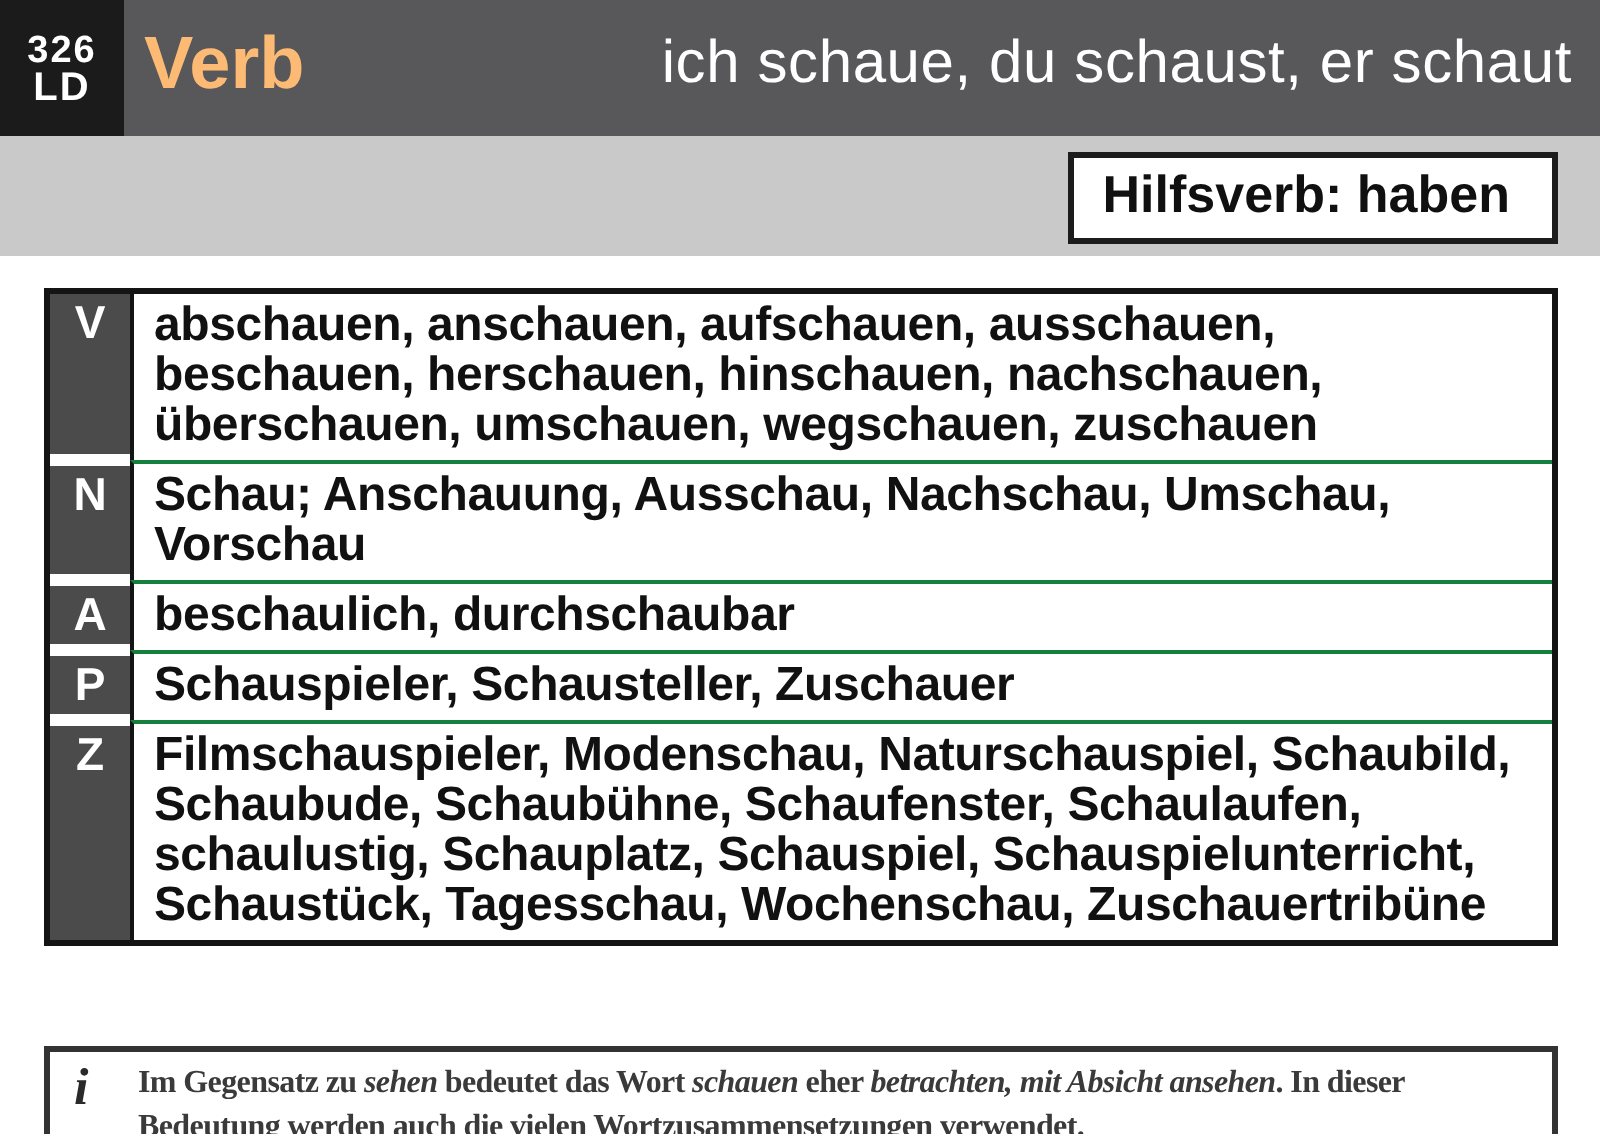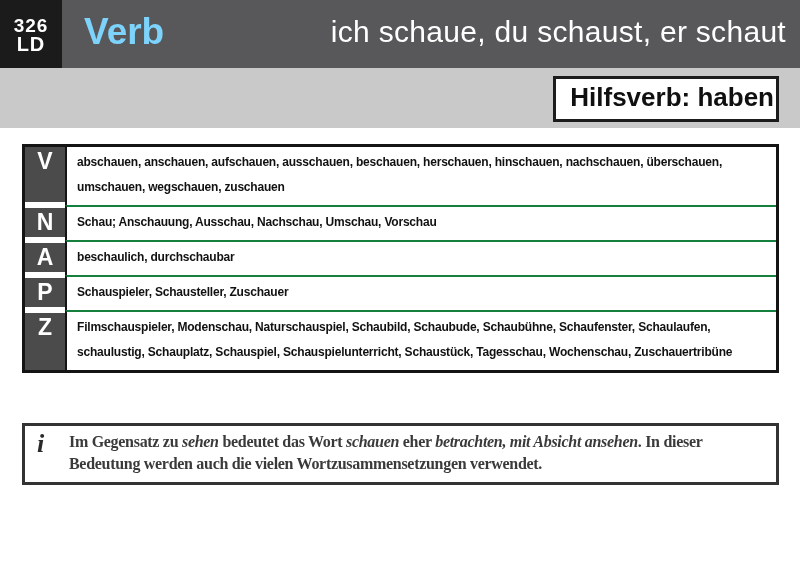--- a/index.html
+++ b/index.html
@@ -12,52 +12,52 @@
     height:68px; background:#58585a; display:flex; align-items:center;
   }
   .badge {
     width:62px; height:84px; background:#1b1b1b; color:#ffffff;
     display:flex; flex-direction:column; justify-content:center; align-items:center;
     font-weight:bold; flex:none;
   }
   .badge-num { font-size:19px; line-height:20px; letter-spacing:1px; }
   .badge-code { font-size:20px; line-height:17px; letter-spacing:1px; }
   .word-class {
-    color:#7dd3fc; font-size:37px; font-weight:bold; margin-left:22px;
+    color:#fdba74; font-size:37px; font-weight:bold; margin-left:10px;
     letter-spacing:0px; padding-bottom:4px;
   }
   .conjugation {
     color:#ffffff; font-size:30px; font-weight:normal; margin-left:auto;
     padding-right:14px; letter-spacing:0.3px; padding-bottom:4px; white-space:nowrap;
   }
   
   .band { height:60px; background:#c9c9c9; position:relative; }
   .aux-box {
     position:absolute; right:21px; top:8px; background:#ffffff;
     border:3px solid #1c1c1c; font-weight:bold; font-size:26px; color:#101010;
-    padding:3px 2px 6px 14px; white-space:nowrap;
+    padding:3px 21px 6px 14px; white-space:nowrap;
   }
   
   .word-table {
     margin:16px 0 0 22px; width:757px; box-sizing:border-box;
     border:3px solid #141414; background:#ffffff;
   }
   .row { display:flex; }
   .row + .row .content-cell { border-top:2px solid #15803d; }
   .label-cell {
     width:40px; flex:none; background:#4b4b4b; color:#ffffff;
     font-weight:bold; font-size:23px; line-height:26px;
     display:flex; justify-content:center; align-items:flex-start;
     padding-top:1px; margin:3px 0;
   }
   .row:first-child .label-cell { margin-top:0; }
   .row:last-child  .label-cell { margin-bottom:0; }
   .content-cell {
     flex:1; border-left:2px solid #141414; background:#ffffff;
-    padding:3px 8px 5px 10px; font-weight:bold; font-size:12px;
+    padding:3px 8px 5px 10px; font-weight:bold; font-size:24px;
     line-height:25px; color:#111111; letter-spacing:-0.2px;
   }
   
   .info-box {
     margin:50px 0 0 22px; width:757px; box-sizing:border-box;
     border:3px solid #333333; display:flex; padding:5px 8px 7px 12px;
     background:#ffffff;
   }
   .info-icon {
     font-family:"Liberation Serif", serif; font-style:italic; font-weight:bold;

